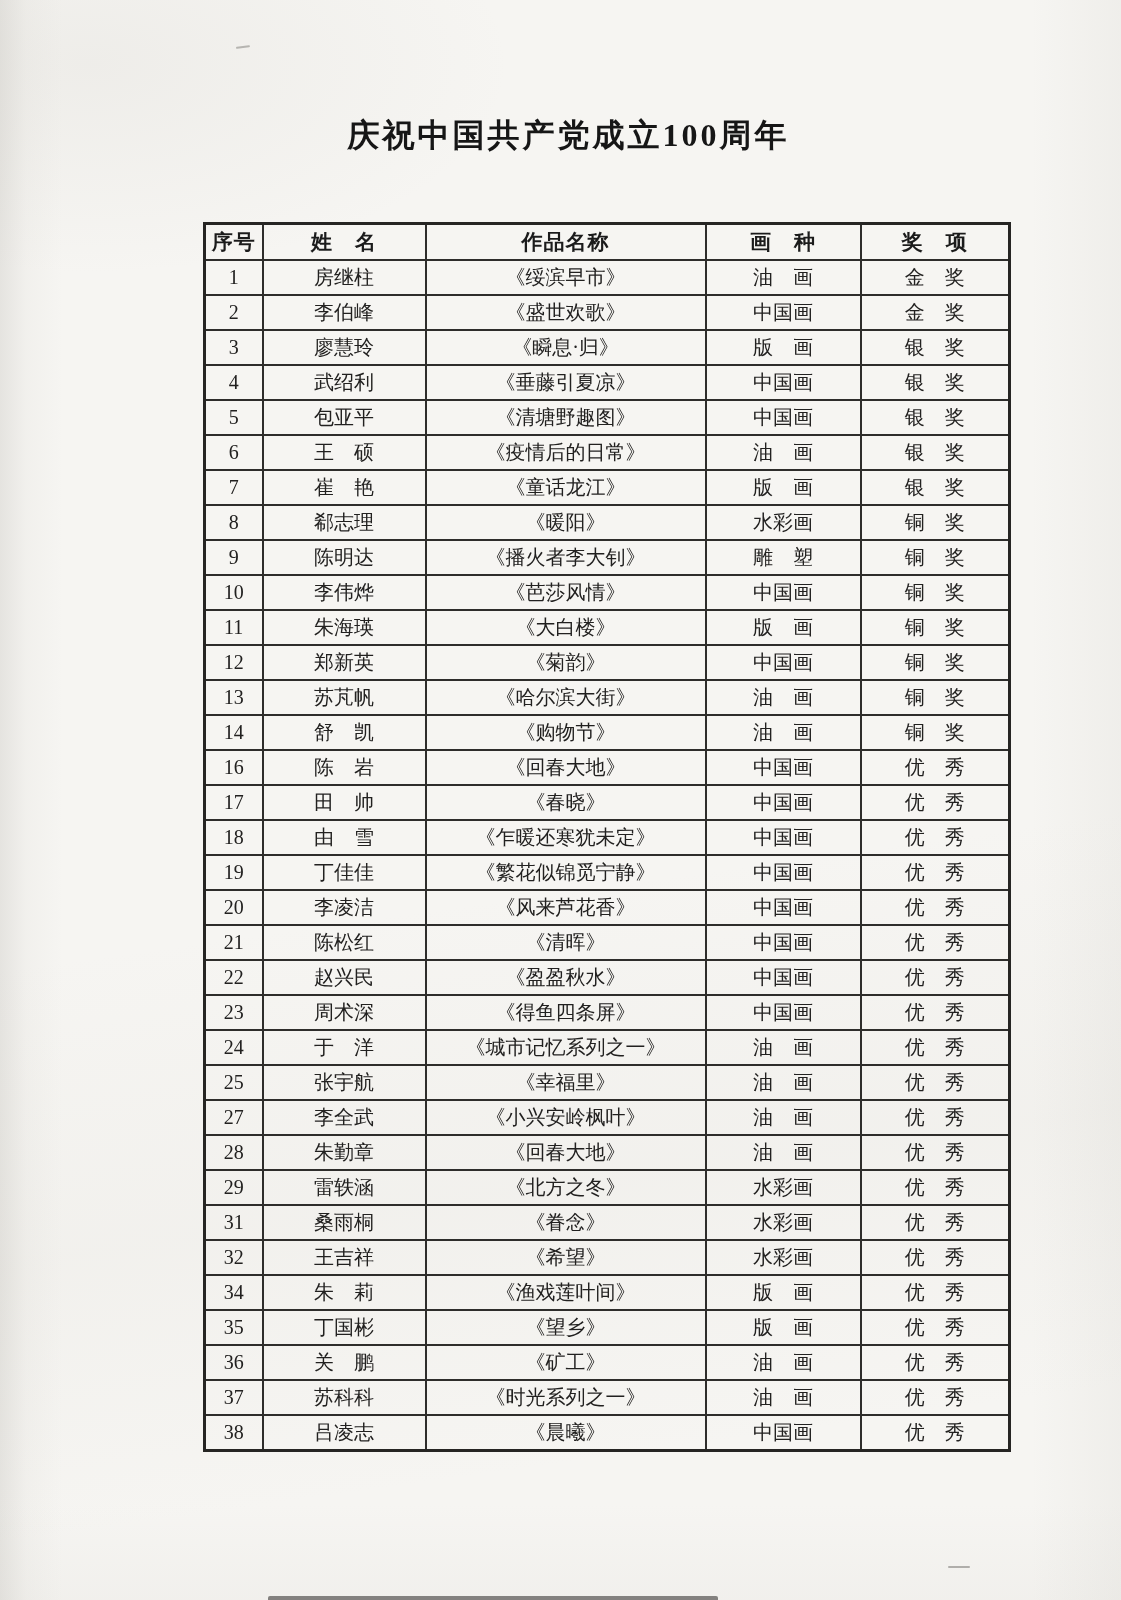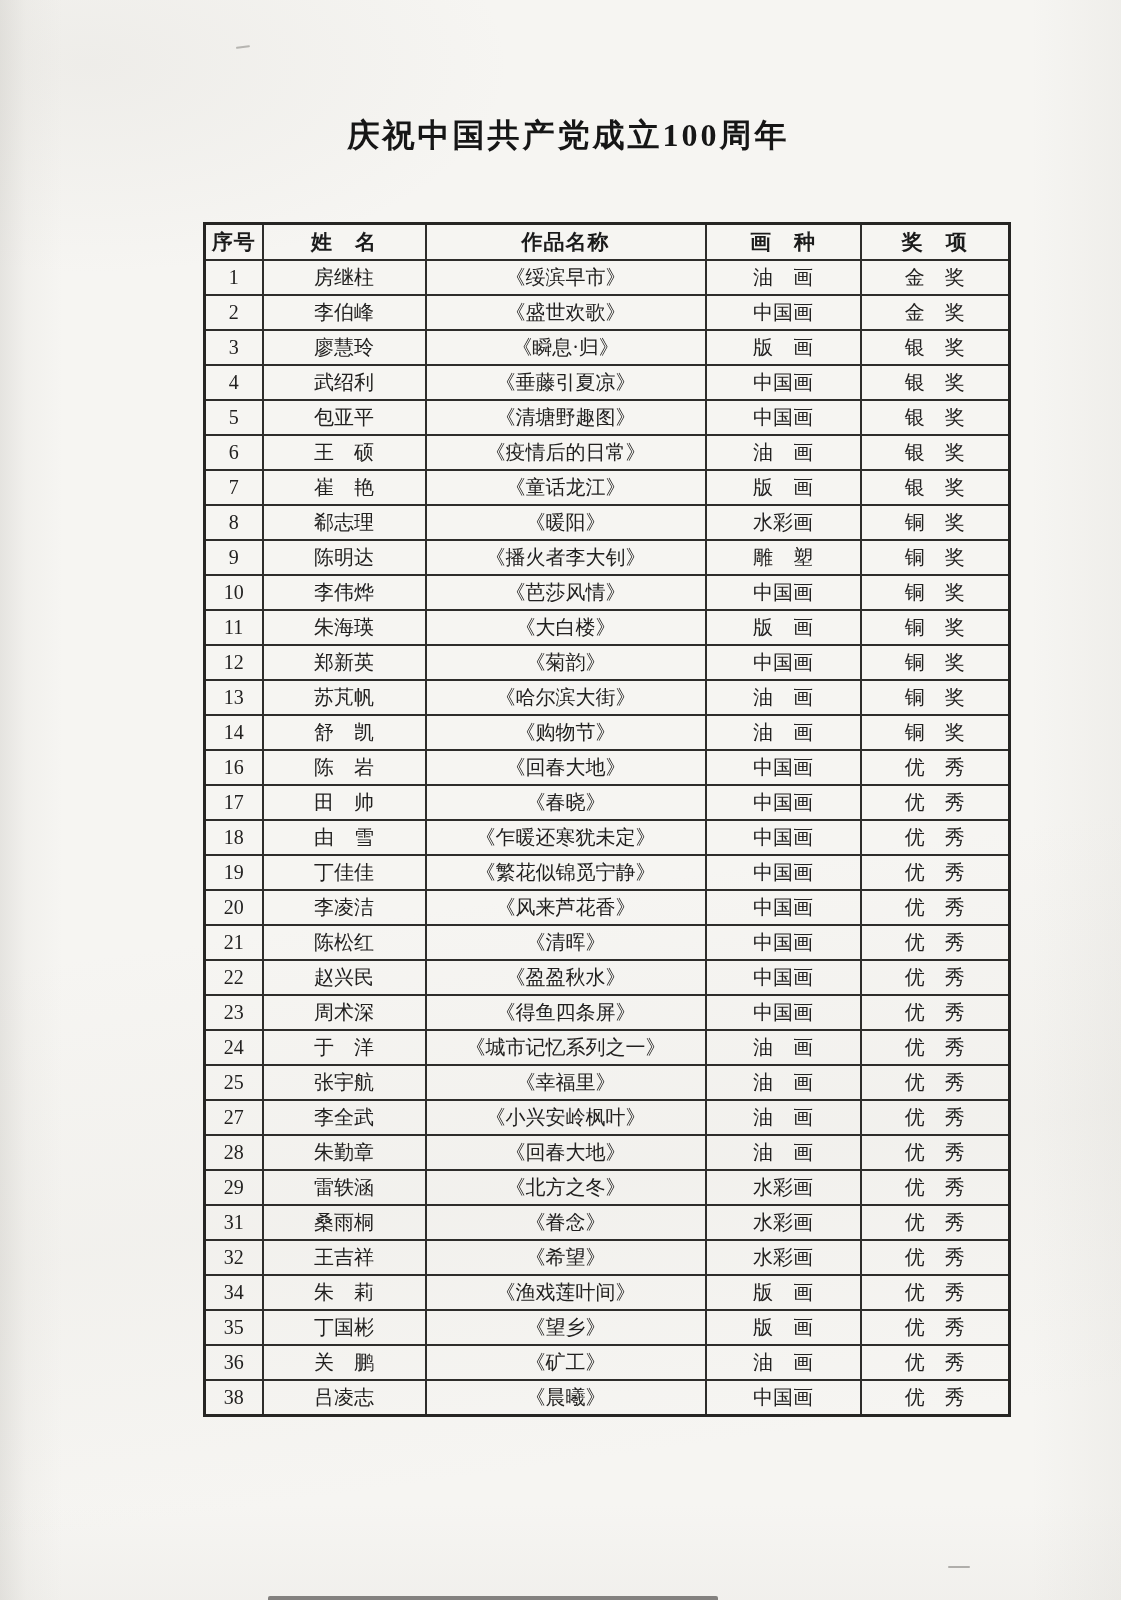--- a/index.html
+++ b/index.html
@@ -332,20 +332,27 @@
       <td>优　秀</td>
     </tr>
         <tr>
       <td>36</td>
       <td>关　鹏</td>
       <td>《矿工》</td>
       <td>油　画</td>
       <td>优　秀</td>
     </tr>
         <tr>
+      <td>37</td>
+      <td>苏科科</td>
+      <td>《时光系列之一》</td>
+      <td>油　画</td>
+      <td>优　秀</td>
+    </tr>
+        <tr>
       <td>38</td>
       <td>吕凌志</td>
       <td>《晨曦》</td>
       <td>中国画</td>
       <td>优　秀</td>
     </tr>
       </tbody>
   </table>
 
   <div class="speck-a"></div>

